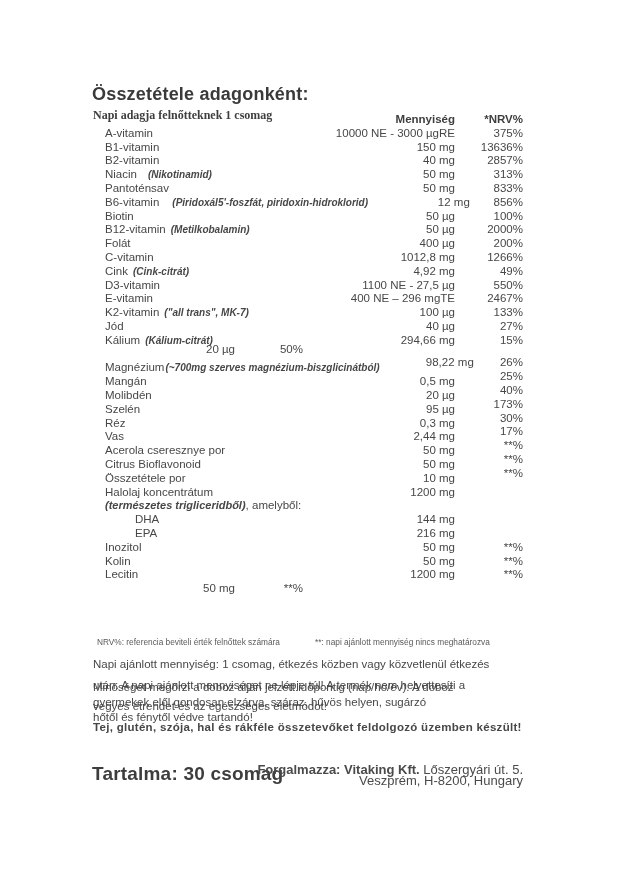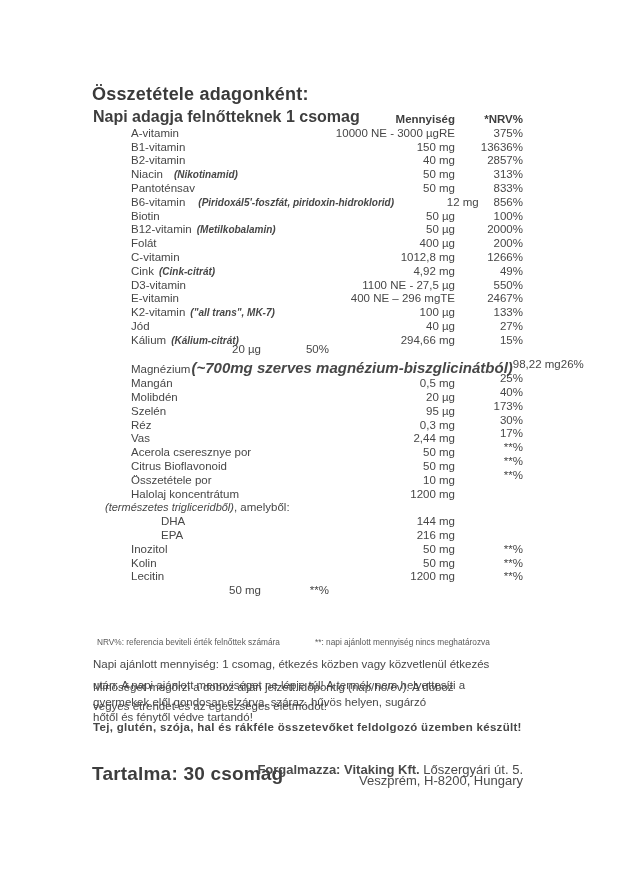--- a/index.html
+++ b/index.html
@@ -12,52 +12,52 @@
     color:#424242;
     overflow:hidden;
   }
   .title {
     position:absolute; left:92px; top:84px;
     font-size:18px; font-weight:bold; color:#3a3a3a;
     letter-spacing:0.2px;
   }
   .subtitle {
     position:absolute; left:93px; top:108px;
-    font-size:16px; font-weight:bold; color:#3e3e3e;
+    font-size:12px; font-weight:bold; color:#3e3e3e;font-family:Liberation Serif, serif;
   }
   .table {
     position:absolute; left:105px; top:113px; width:418px;
     font-size:11.5px; line-height:13.8px; color:#474747;
   }
   .thead { display:flex; font-weight:bold; color:#3e3e3e; }
   .col-label { flex:1; }
   .col-qty { width:130px; text-align:right; }
   .col-nrv { width:68px; text-align:right; }
-  .row { display:flex; align-items:baseline;margin-left:26px; }
+  .row { display:flex; align-items:baseline; }
   .row .label { flex:1; white-space:nowrap; }
   .row .qty { width:130px; text-align:right; white-space:nowrap; }
   .row .nrv { width:68px; text-align:right; white-space:nowrap; }
   .row.indent .label { padding-left:30px; }
   .paren { font-weight:bold; font-style:italic; font-size:10px; margin-left:5px; }
   #table-rows .row:nth-child(4) .paren { margin-left:11px; }
   #table-rows .row:nth-child(6) .paren { margin-left:13px; }
-  #table-rows .row:nth-child(18) .paren { margin-left:1px; font-size:15px;font-style:italic; }
+  #table-rows .row:nth-child(18) .paren { margin-left:1px; font-size:10px;font-style:italic; }
   
   #table-rows .row:nth-child(17) .qty, #table-rows .row:nth-child(17) .nrv,
   #table-rows .row:nth-child(18) .qty, #table-rows .row:nth-child(18) .nrv { transform:translateY(-5px); }
   #table-rows .row:nth-child(19) .nrv,
   #table-rows .row:nth-child(20) .nrv,
   #table-rows .row:nth-child(21) .nrv,
   #table-rows .row:nth-child(22) .nrv,
   #table-rows .row:nth-child(23) .nrv,
   #table-rows .row:nth-child(24) .nrv,
   #table-rows .row:nth-child(25) .nrv,
   #table-rows .row:nth-child(26) .nrv { transform:translateY(-5px); }
   .subline { display:block; }
-  .subline .paren2 { font-weight:normal; font-style:italic; font-size:11px; }
+  .subline .paren2 { font-weight:bold; font-style:italic; font-size:11px; }
   .footnote {
     position:absolute; left:97px; top:637px; width:430px;
     font-size:8.3px; color:#5a5a5a;
   }
   .footnote .fn-right { position:absolute; left:218px; top:0; }
   .para-block {
     position:absolute; left:93px; top:654px; width:475px;
     font-size:11.5px; line-height:21px; color:#474747;
   }
   .pre { white-space:pre-line; }

